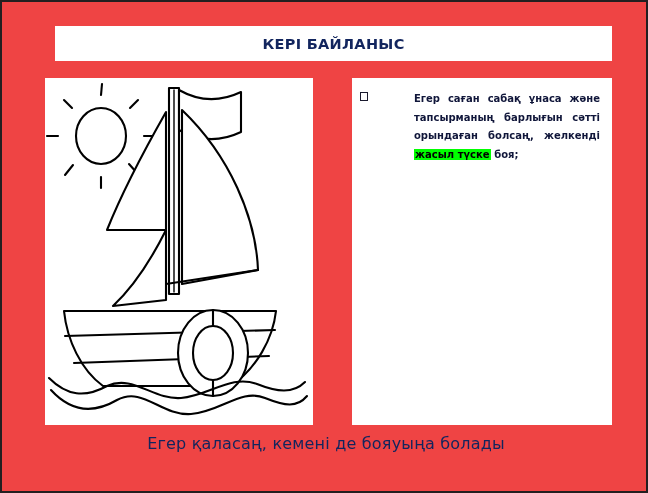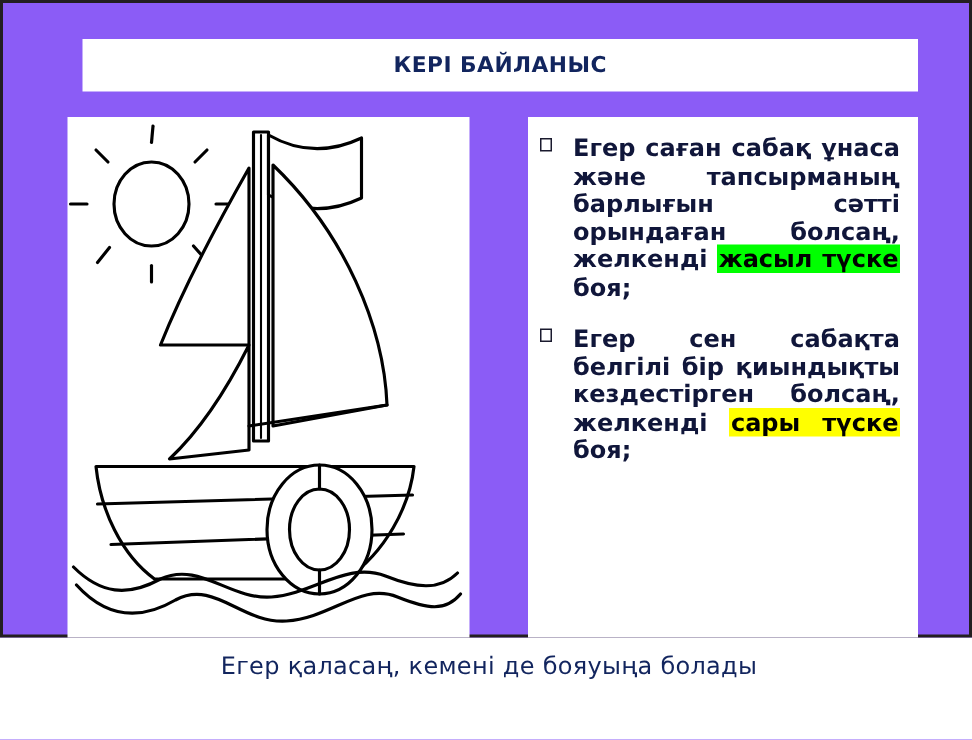--- a/index.html
+++ b/index.html
@@ -9,23 +9,23 @@
   body {
     width: 648px;
     height: 493px;
     background: #ffffff;
     font-family: "DejaVu Sans", sans-serif;
     overflow: hidden;
   }
   .slide {
     position: relative;
     width: 648px;
-    height: 425px;
+    height: 493px;
     box-sizing: border-box;
-    background: #8b5cf6;
+    background: #ef4444;
     border: 2px solid #231f20;
   }
   .title-box {
     position: absolute;
     left: 53px;
     top: 24px;
     width: 557px;
     height: 35px;
     background: #ffffff;
     display: flex;
@@ -82,27 +82,28 @@
   .box-glyph {
     display: inline-block;
     width: 8px;
     height: 9px;
     border: 1.2px solid #1a1a2e;
     box-sizing: border-box;
   }
   .bullet-text {
     flex: 1 1 auto;
     font-family: "DejaVu Sans", sans-serif;
-    font-size: 16px;
+    font-size: 10px;
     font-weight: bold;
     line-height: 18.5px;
     color: #10163a;
     text-align: justify;
     text-justify: inter-word;
     word-spacing: 0.2px;
+    margin-left: 32px;
   }
   .hl-green {
     background: #00ff00;
     color: #000000;
     padding: 0 1px;
   }
   .hl-yellow {
     background: #ffff00;
     color: #000000;
     padding: 0 1px;
@@ -189,26 +190,20 @@
 
   <div class="text-box">
 
     <div class="bullet-row">
       <div class="bullet-marker"><span class="box-glyph"></span></div>
       <div class="bullet-text">
         <span>Егер саған сабақ ұнаса және тапсырманың барлығын сәтті орындаған болсаң, желкенді </span><span class="hl-green">жасыл түске</span><span> боя;</span>
       </div>
     </div>
 
-    <div class="bullet-row">
-      <div class="bullet-marker"><span class="box-glyph"></span></div>
-      <div class="bullet-text">
-        <span>Егер сен сабақта белгілі бір қиындықты кездестірген болсаң, желкенді </span><span class="hl-yellow">сары түске</span><span> боя;</span>
-      </div>
-    </div>
 
 
   </div>
 
   <div class="footer">
     <span class="footer-text">Егер қаласаң, кемені де бояуыңа болады</span>
   </div>
 
 </div>
 

